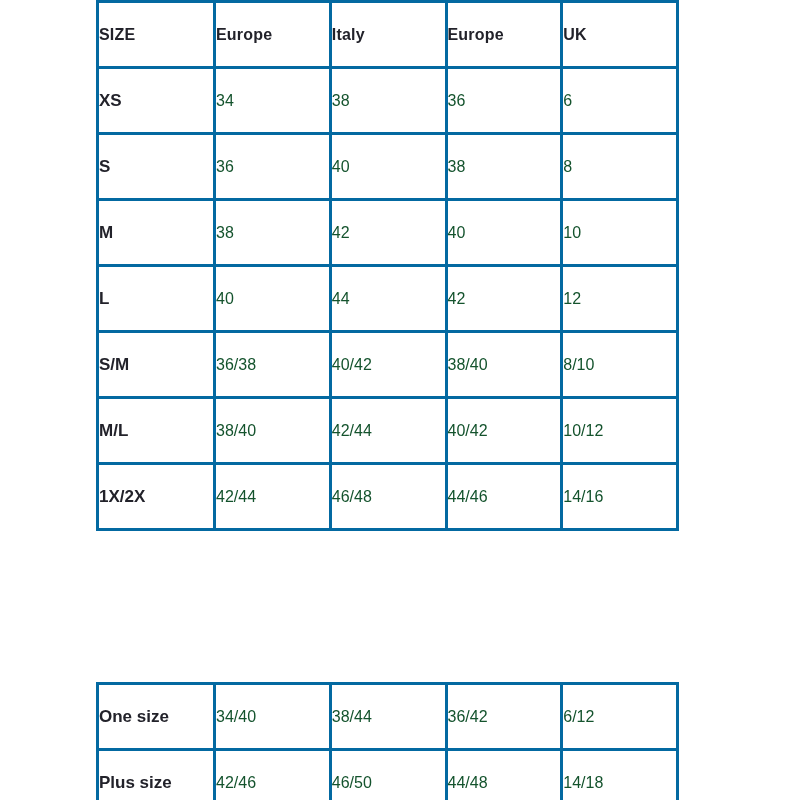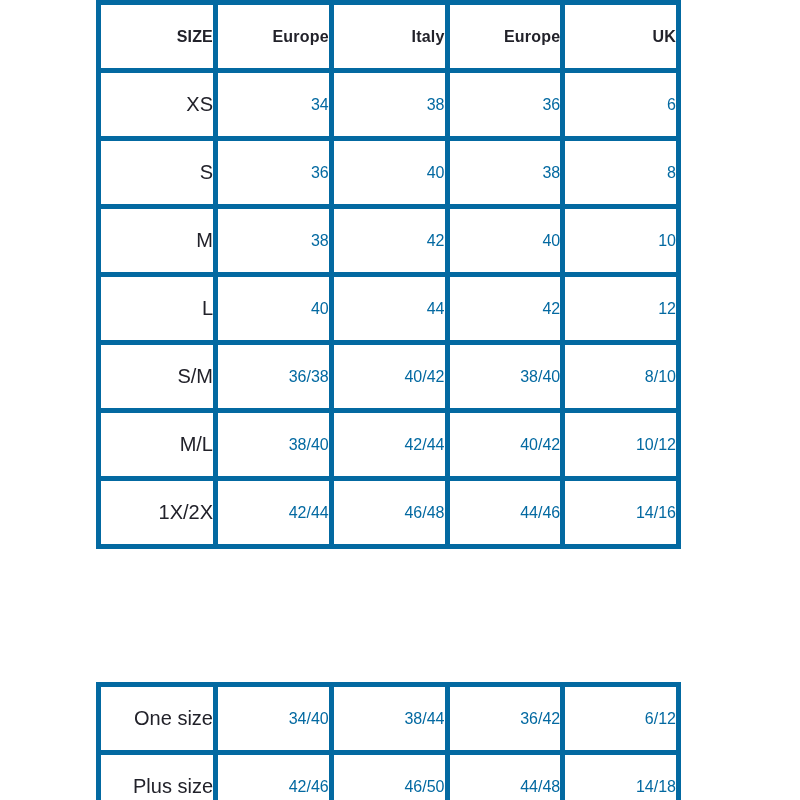--- a/index.html
+++ b/index.html
@@ -27,22 +27,22 @@
   }
   #main-table-wrap { top: 0px; }
   #secondary-table-wrap { top: 682px; }
 
   table {
     border-collapse: collapse;
     width: 100%;
     table-layout: fixed;
   }
   td, th {
-    border: 5px solid #0369a1;
-    text-align: right;
+    border: 3px solid #0369a1;
+    text-align: left;
     vertical-align: middle;
     font-size: 16px;
     font-weight: 400;
     color: #33333b;
     padding: 0;
   }
   col.size-col { width: 117px; }
   col.data-col { width: 115.75px; }
 
   #main-table th,
@@ -53,27 +53,27 @@
     height: 63px;
   }
 
   th {
     font-weight: bold;
     font-size: 16px;
     color: #22222a;
     letter-spacing: .2px;
   }
   td.size-cell {
-    font-weight: normal;
-    font-size: 20px;
+    font-weight: bold;
+    font-size: 17px;
     color: #22222a;
   }
   td.val-cell {
     font-weight: 400;
-    color: #0369a1;
+    color: #14532d;
   }
 </style>
 </head>
 <body>
 
 <div class="page">
 
   <div class="table-wrap" id="main-table-wrap">
     <table id="main-table">
       <colgroup>

